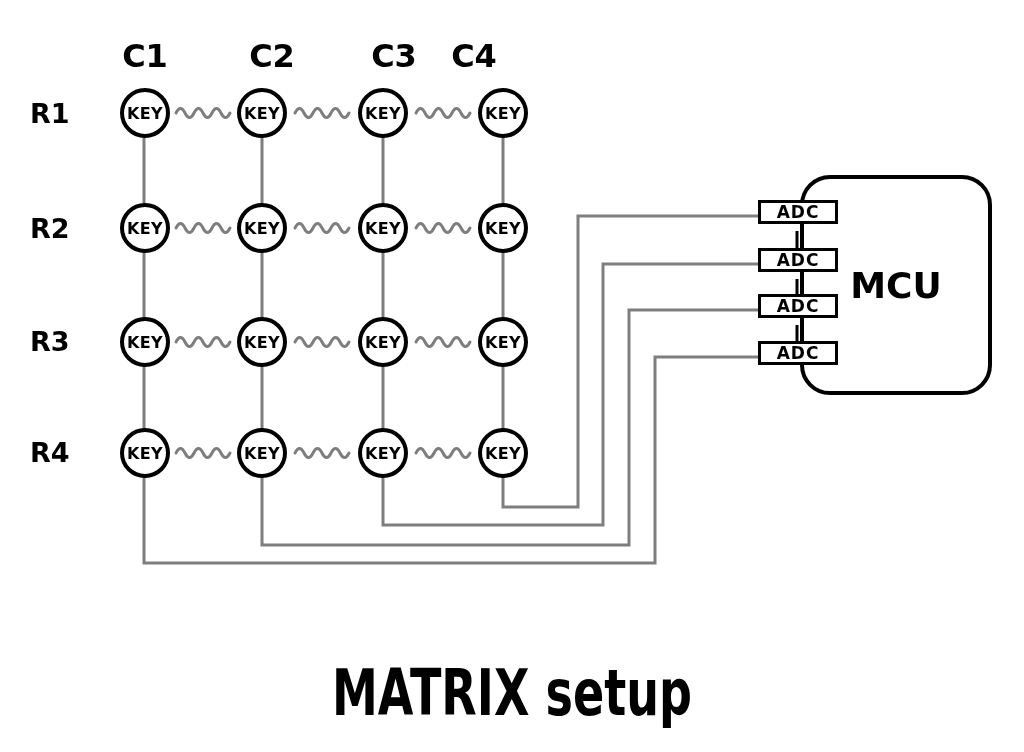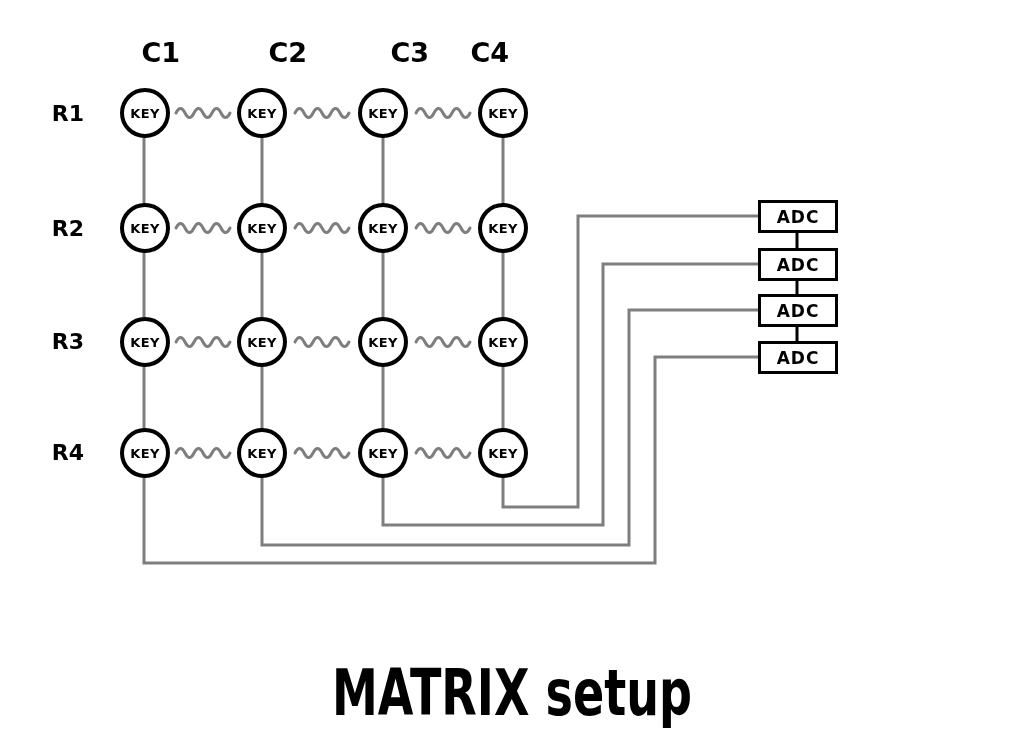--- a/index.html
+++ b/index.html
@@ -1,31 +1,31 @@
 <!DOCTYPE html>
 <html><head>
 <meta charset="utf-8">
 <style>
   html,body{margin:0;padding:0;background:#fff;}
   .stage{position:relative;width:1024px;height:752px;background:#fff;overflow:hidden;
          font-family:"DejaVu Sans","Liberation Sans",sans-serif;color:#000;}
   svg.wires{position:absolute;left:0;top:0;z-index:0;}
-  .clabel{position:absolute;width:70px;margin-left:-35px;text-align:right;top:37px;
-          font-size:27px;font-weight:bold;letter-spacing:0px;z-index:3;}
-  .rlabel{position:absolute;width:70px;text-align:right;left:14px;
-          font-size:22px;font-weight:bold;line-height:34px;z-index:3;}
+  .clabel{position:absolute;width:70px;margin-left:-35px;text-align:center;top:37px;
+          font-size:32px;font-weight:bold;letter-spacing:0px;z-index:3;}
+  .rlabel{position:absolute;width:70px;text-align:left;left:30px;
+          font-size:27px;font-weight:bold;line-height:34px;z-index:3;}
   .key{position:absolute;width:42px;height:42px;margin:-25px 0 0 -25px;
        border:4px solid #000;border-radius:50%;background:#fff;z-index:2;
        display:flex;align-items:center;justify-content:center;
-       font-size:13px;font-weight:bold;letter-spacing:0.3px;}
+       font-size:16px;font-weight:bold;letter-spacing:0.3px;}
   .mcu{position:absolute;left:800px;top:175px;width:192px;height:220px;
        box-sizing:border-box;border:4px solid #000;border-radius:30px;background:#fff;
        z-index:1;display:flex;align-items:center;justify-content:center;}
   .mcu-label{font-size:36px;font-weight:bold;letter-spacing:0px;}
-  .adc{position:absolute;left:758px;width:80px;height:33px;box-sizing:border-box;
+  .adc{position:absolute;left:758px;width:80px;height:24px;box-sizing:border-box;
        border:3px solid #000;background:#fff;z-index:2;
        display:flex;align-items:center;justify-content:center;
        font-size:17px;font-weight:bold;letter-spacing:1px;}
   .title{position:absolute;left:0;right:0;top:656px;text-align:center;
          font-size:64px;font-weight:bold;transform:scaleX(0.72);z-index:3;}
 </style>
 </head>
 <body>
 
 <div class="stage">
@@ -81,20 +81,23 @@
   <div class="key" style="left:145px;top:342px">KEY</div>
   <div class="key" style="left:262px;top:342px">KEY</div>
   <div class="key" style="left:383px;top:342px">KEY</div>
   <div class="key" style="left:503px;top:342px">KEY</div>
 
   <div class="key" style="left:145px;top:453px">KEY</div>
   <div class="key" style="left:262px;top:453px">KEY</div>
   <div class="key" style="left:383px;top:453px">KEY</div>
   <div class="key" style="left:503px;top:453px">KEY</div>
 
+  <div class="mcu">
+    <span class="mcu-label">MCU</span>
+  </div>
 
   <div class="adc" style="top:200px">ADC</div>
   <div class="adc" style="top:248px">ADC</div>
   <div class="adc" style="top:294px">ADC</div>
   <div class="adc" style="top:341px">ADC</div>
 
   <div class="title">MATRIX setup</div>
 
 </div>
 

